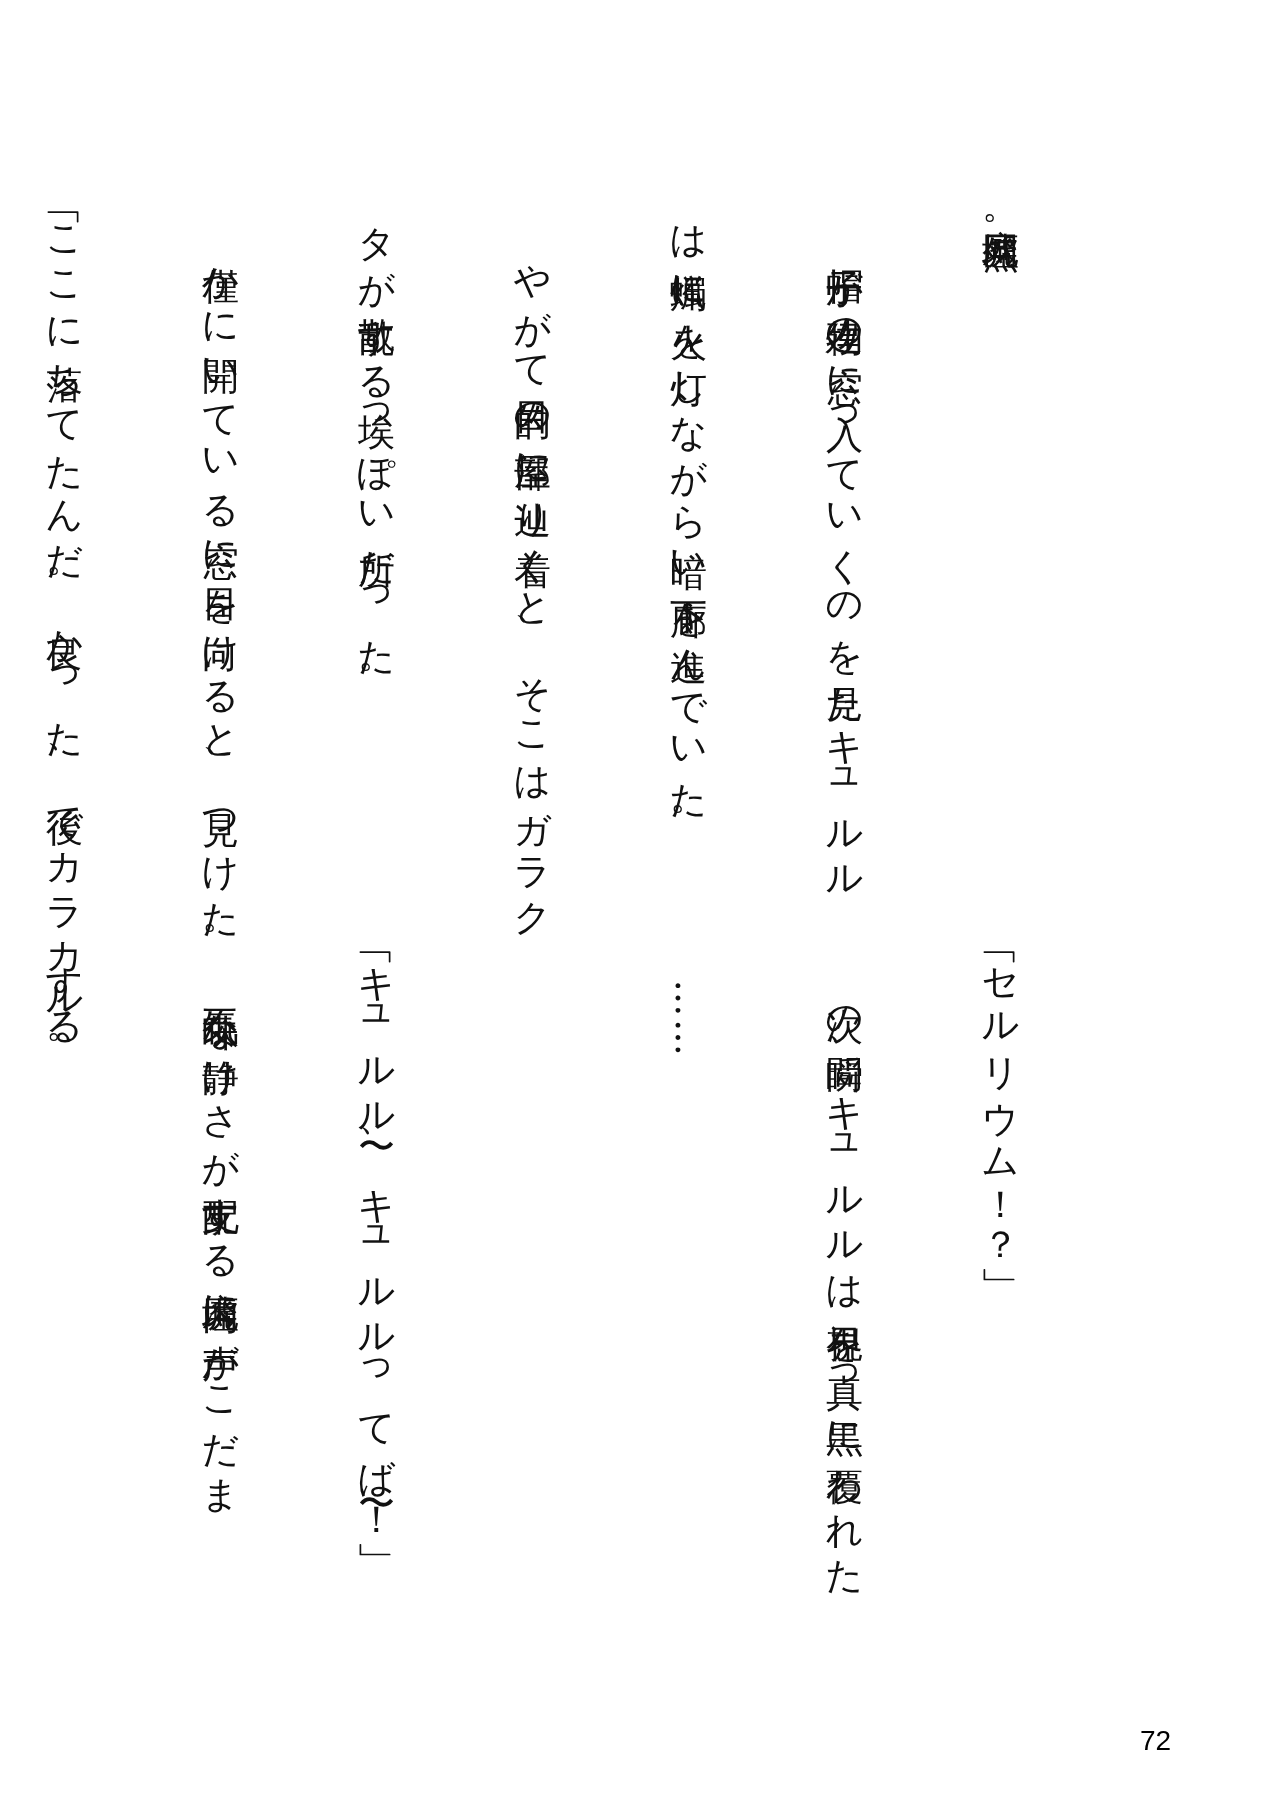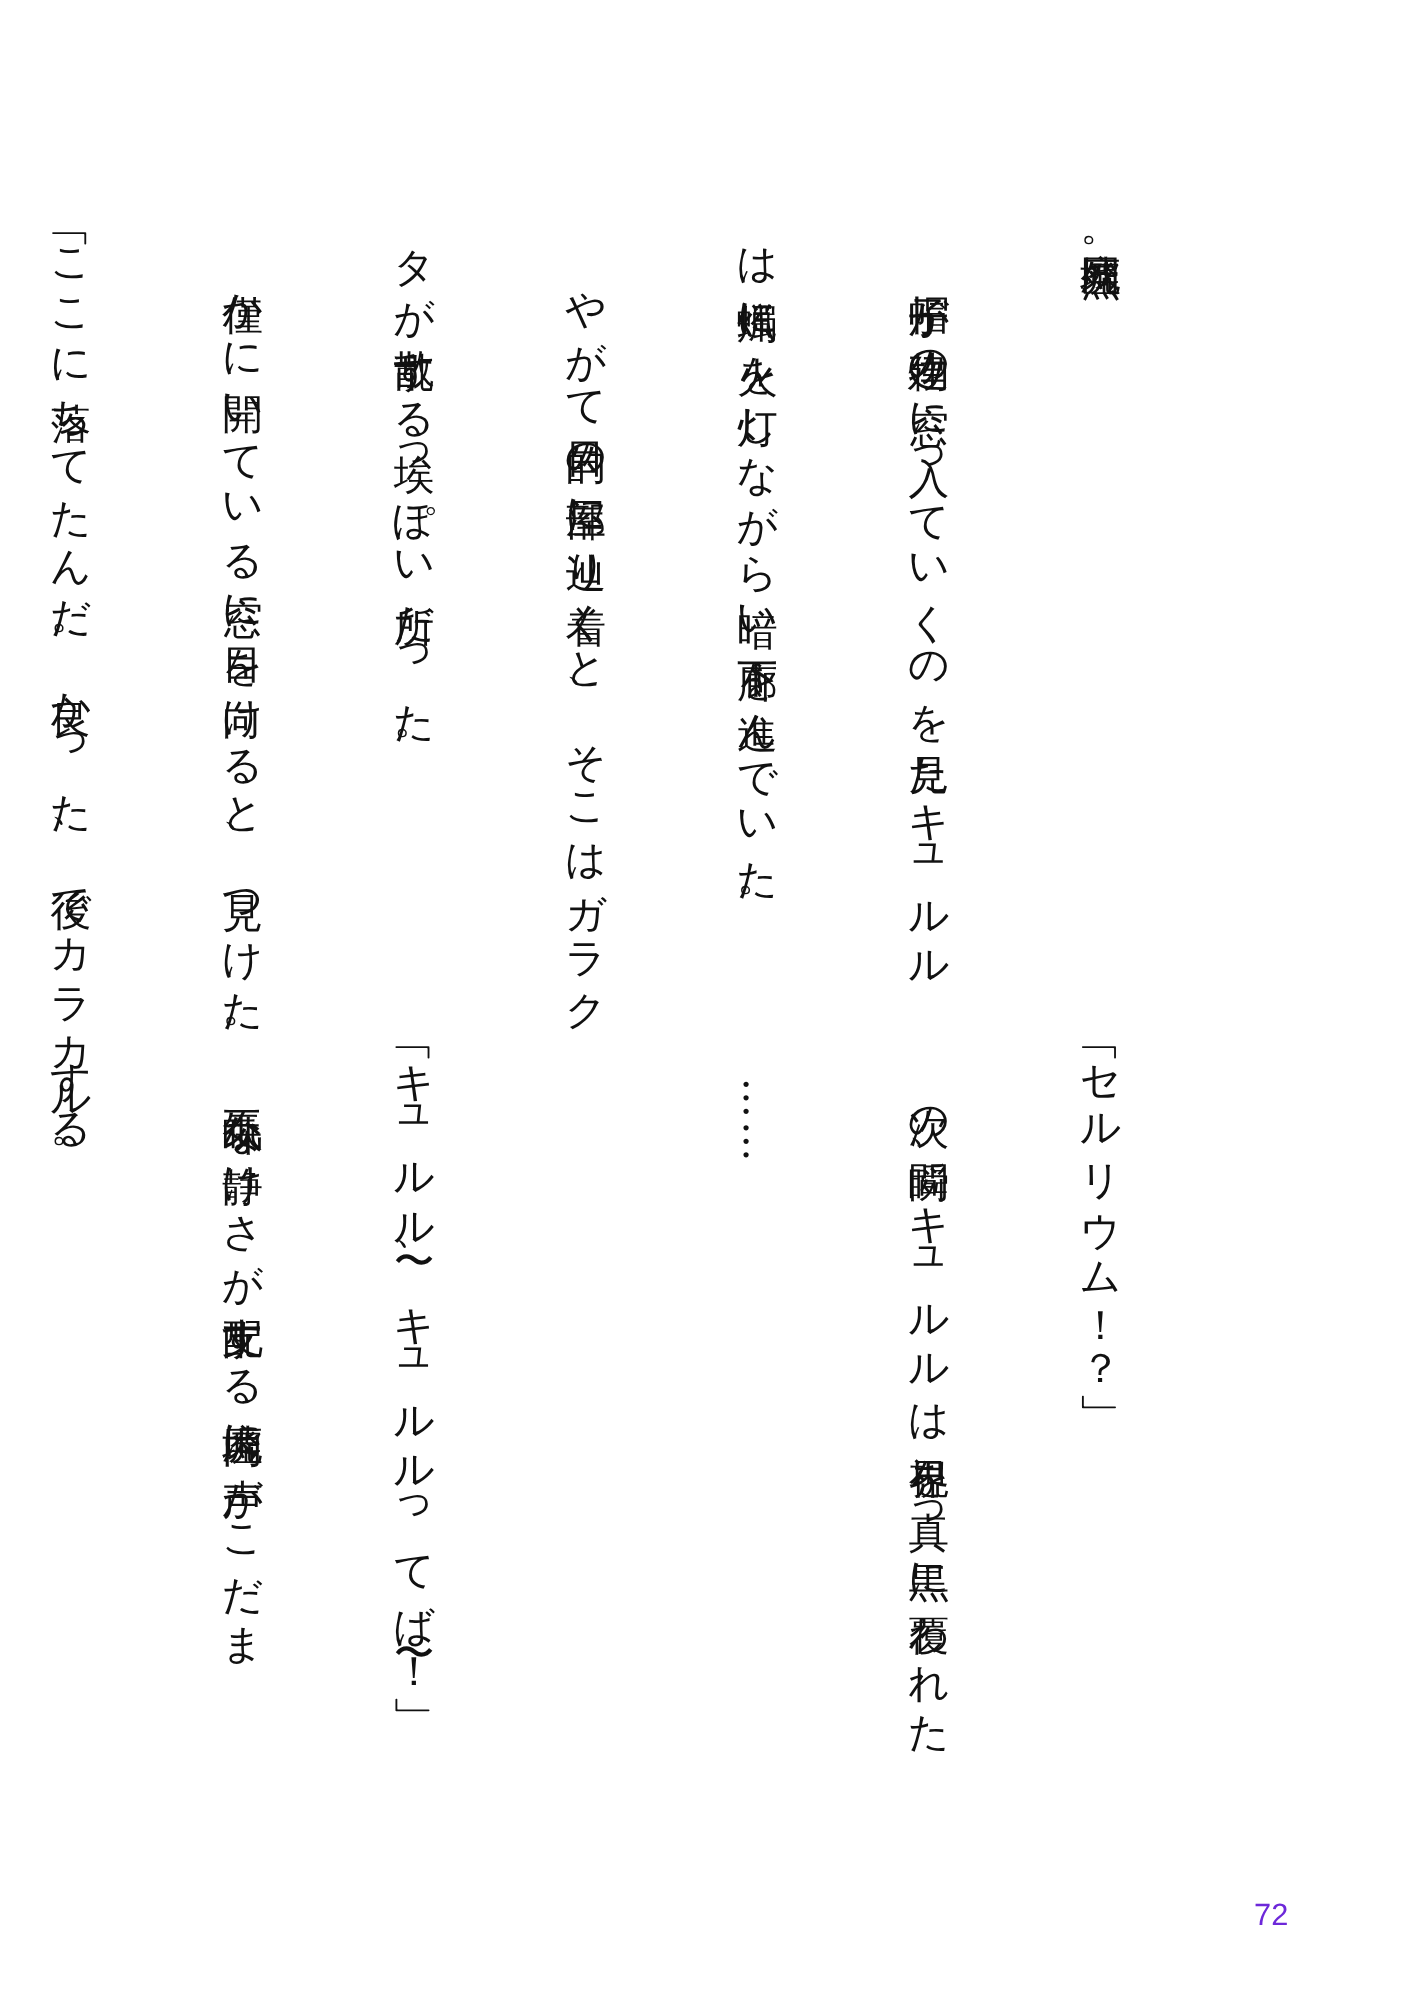--- a/index.html
+++ b/index.html
@@ -43,21 +43,21 @@
     }
     .line {
       display: block;
     }
     .page-number {
       position: absolute;
       left: 1140px;
       top: 1725px;
       font-family: "Liberation Sans", "DejaVu Sans", sans-serif;
       font-size: 28px;
-      color: #6d28d9;
+      color: #000000;
     }
   </style>
 </head>
 <body>
 
 <div class="page">
 
   <div class="block block-top">
     <span class="line">廃墟同然。</span>
     <span class="line">　帽子が建物の窓に入っていくのを見たキュルル</span>

